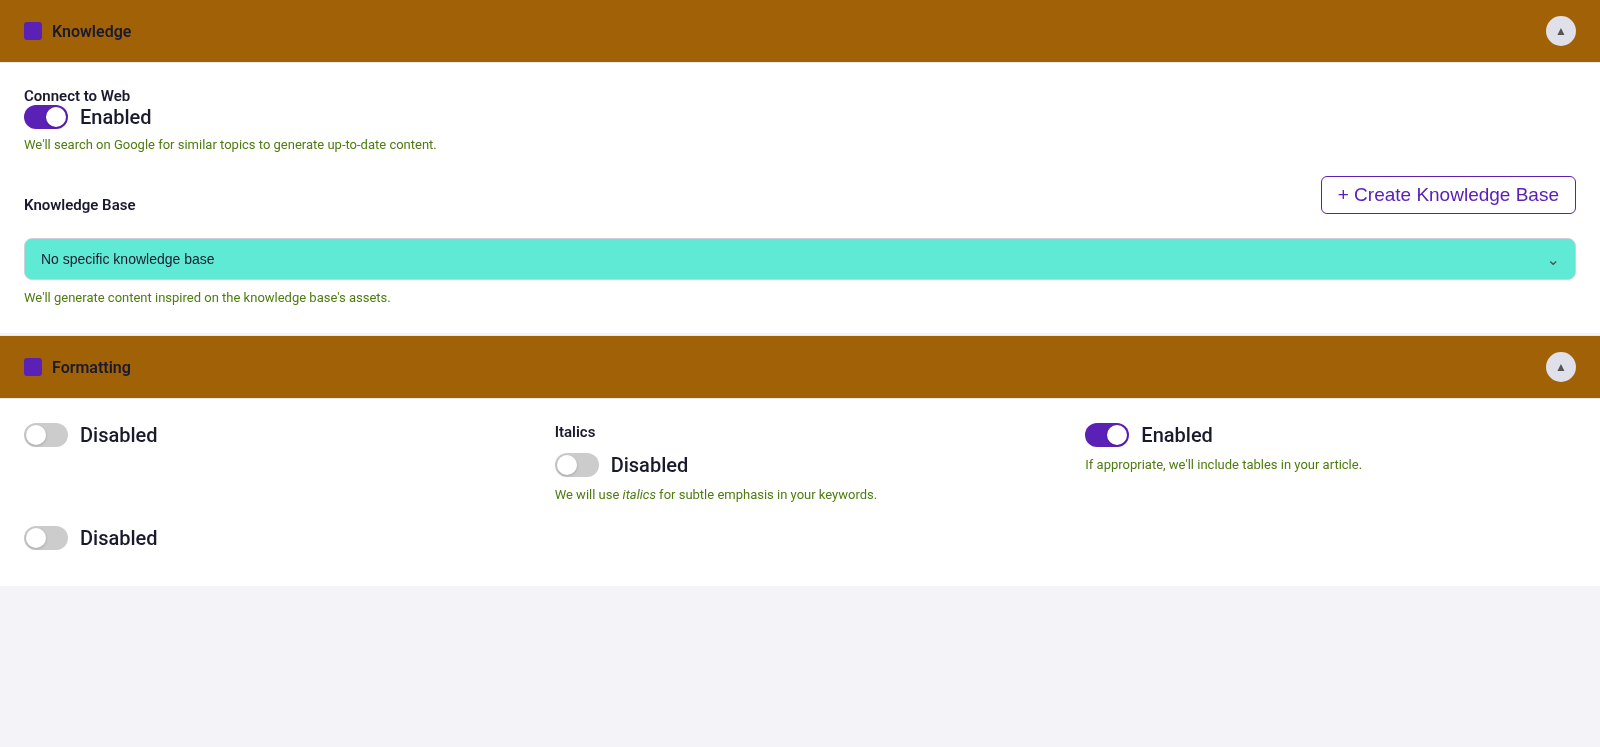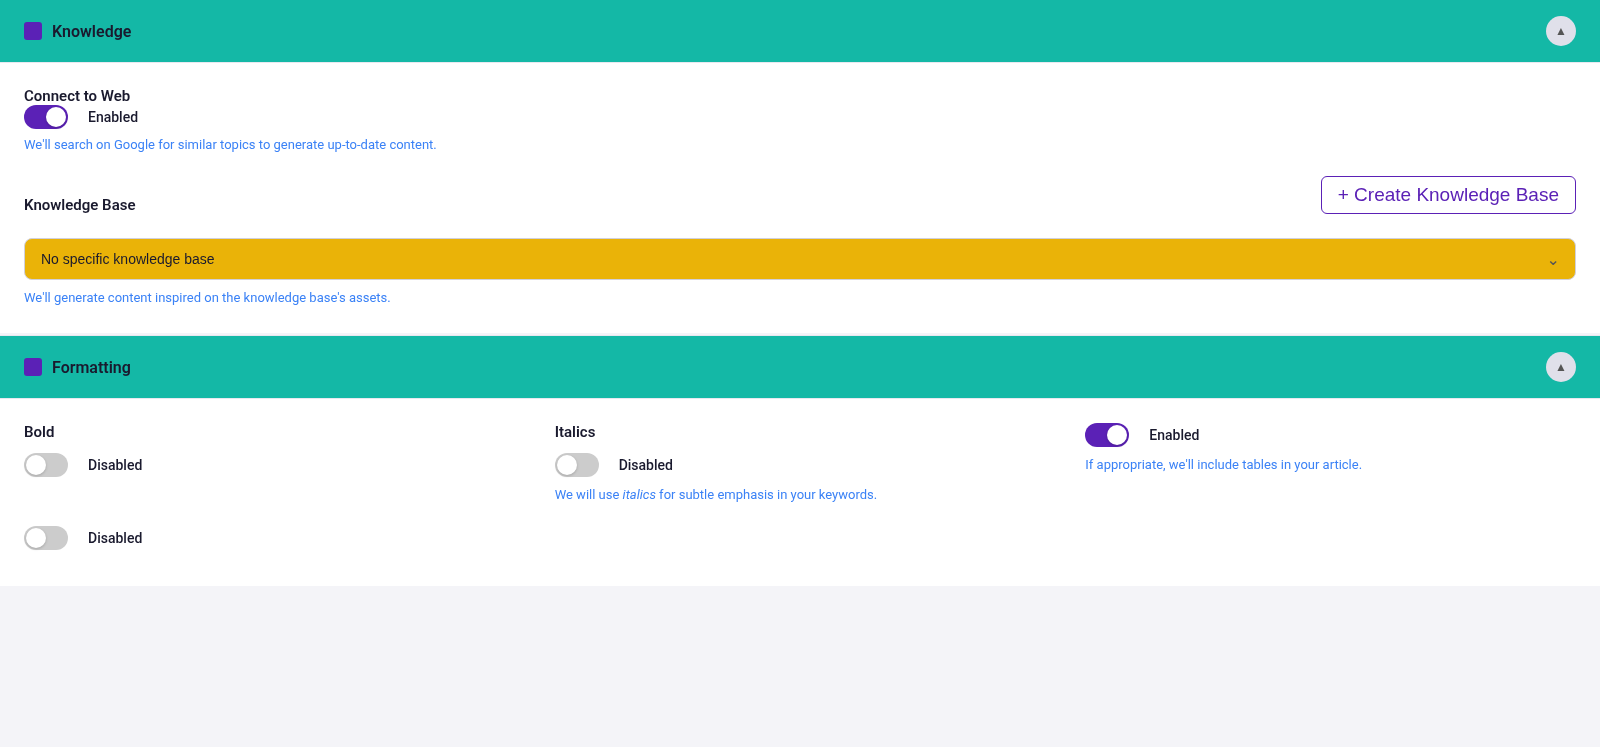--- a/index.html
+++ b/index.html
@@ -26,21 +26,21 @@
     .section {
       background: #ffffff;
       margin-bottom: 2px;
     }
 
     .section-header {
       display: flex;
       align-items: center;
       justify-content: space-between;
       padding: 16px 24px;
-      background: #14b8a6;
+      background: #a16207;
       border-bottom: 1px solid #e8e8f0;
     }
 
     .section-title-group {
       display: flex;
       align-items: center;
       gap: 10px;
     }
 
     .section-icon {
@@ -84,29 +84,28 @@
     }
 
     .toggle-row {
       display: flex;
       align-items: center;
       gap: 12px;
       margin-bottom: 8px;
     }
 
     .toggle-label {
-      font-size: 14px;
+      font-size: 20px;
       font-weight: 500;
       color: #1a1a2e;
-      margin-left: 8px;
     }
 
     .hint-text {
       font-size: 13px;
-      color: #3b82f6;
+      color: #4d7c0f;
       margin-top: 2px;
     }
 
     
     .toggle-switch {
       position: relative;
       display: inline-block;
       width: 44px;
       height: 24px;
       cursor: pointer;
@@ -175,21 +174,21 @@
       position: relative;
       width: 100%;
       margin-bottom: 10px;
     }
 
     .kb-select {
       width: 100%;
       padding: 12px 40px 12px 16px;
       border: 1px solid #d0d0dc;
       border-radius: 8px;
-      background: #eab308;
+      background: #5eead4;
       font-size: 14px;
       color: #1a1a2e;
       appearance: none;
       cursor: pointer;
       outline: none;
     }
 
     .kb-select-arrow {
       position: absolute;
       right: 16px;
@@ -295,21 +294,20 @@
         <span class="section-title">Formatting</span>
       </div>
       <button class="collapse-btn">▲</button>
     </div>
 
     <div class="section-body">
 
       <div class="formatting-grid">
 
         <div class="format-item">
-          <div class="format-item-label">Bold</div>
           <div class="toggle-row">
             <label class="toggle-switch">
               <input type="checkbox" style="">
               <div class="toggle-track off">
                 <div class="toggle-thumb"></div>
               </div>
             </label>
             <span class="toggle-label">Disabled</span>
           </div>
         </div>

